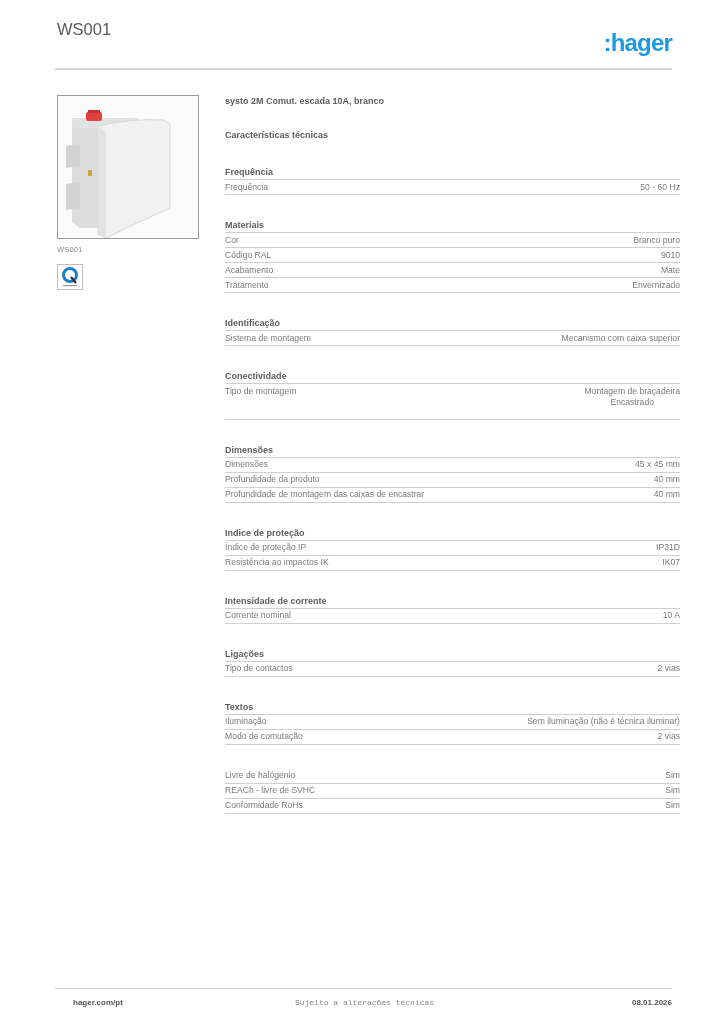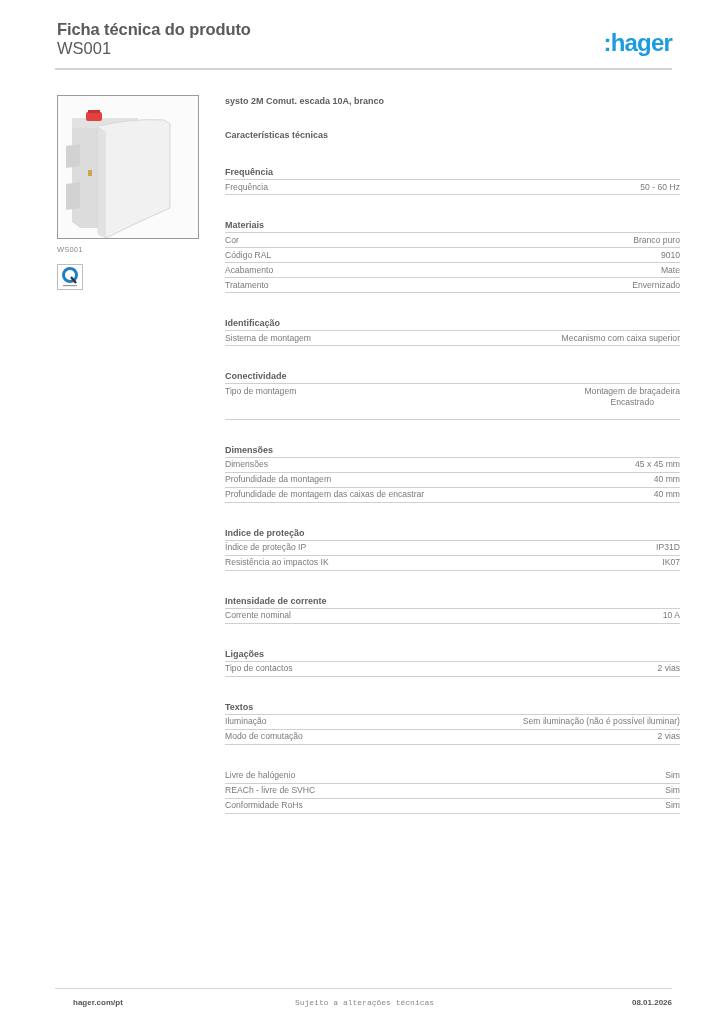--- a/index.html
+++ b/index.html
@@ -53,21 +53,20 @@
   .footer-rule { position: absolute; left: 55px; right: 52px; top: 988px; height: 1px; background: #d4d4d4; }
   .footer { position: absolute; left: 57px; right: 52px; top: 998px; height: 12px; font-size: 8px; }
   .footer .site { position: absolute; left: 0; font-weight: bold; color: #555; padding-left: 16px; }
   .footer .note { position: absolute; left: 0; right: 0; text-align: center; color: #8a8a8a; font-family: Liberation Mono, monospace; }
   .footer .date { position: absolute; right: 0; font-weight: bold; color: #555; padding-left: 29px; }
 </style>
 </head>
 <body>
 
 <div class="header">
-  <div class="doc-title">Ficha técnica do produto</div>
   <div class="doc-code">WS001</div>
   <div class="logo">:hager</div>
 </div>
 <div class="header-rule"></div>
 
 <div class="left-col">
   <div class="product-image">
     <svg width="142" height="144" viewBox="0 0 142 144">
       <rect x="0" y="0" width="142" height="144" fill="#fbfbfb"></rect>
 
@@ -143,21 +142,21 @@
       </div>
   </div>
 
   <div class="section">
     <div class="section-title">Dimensões</div>
     <div class="row">
         <span>Dimensões</span>
         <span class="val">45 x 45 mm</span>
       </div>
     <div class="row">
-        <span>Profundidade da montagem</span>
+        <span>Profundidade da produto</span>
         <span class="val">40 mm</span>
       </div>
     <div class="row">
         <span>Profundidade de montagem das caixas de encastrar</span>
         <span class="val">40 mm</span>
       </div>
   </div>
 
   <div class="section">
     <div class="section-title">Indice de proteção</div>
@@ -184,21 +183,21 @@
     <div class="row">
         <span>Tipo de contactos</span>
         <span class="val">2 vias</span>
       </div>
   </div>
 
   <div class="section">
     <div class="section-title">Textos</div>
     <div class="row">
         <span>Iluminação</span>
-        <span class="val">Sem iluminação (não é possível iluminar)</span>
+        <span class="val">Sem iluminação (não é técnica iluminar)</span>
       </div>
     <div class="row">
         <span>Modo de comutação</span>
         <span class="val">2 vias</span>
       </div>
   </div>
 
   <div class="section">
     <div class="row">
         <span>Livre de halógenio</span>

